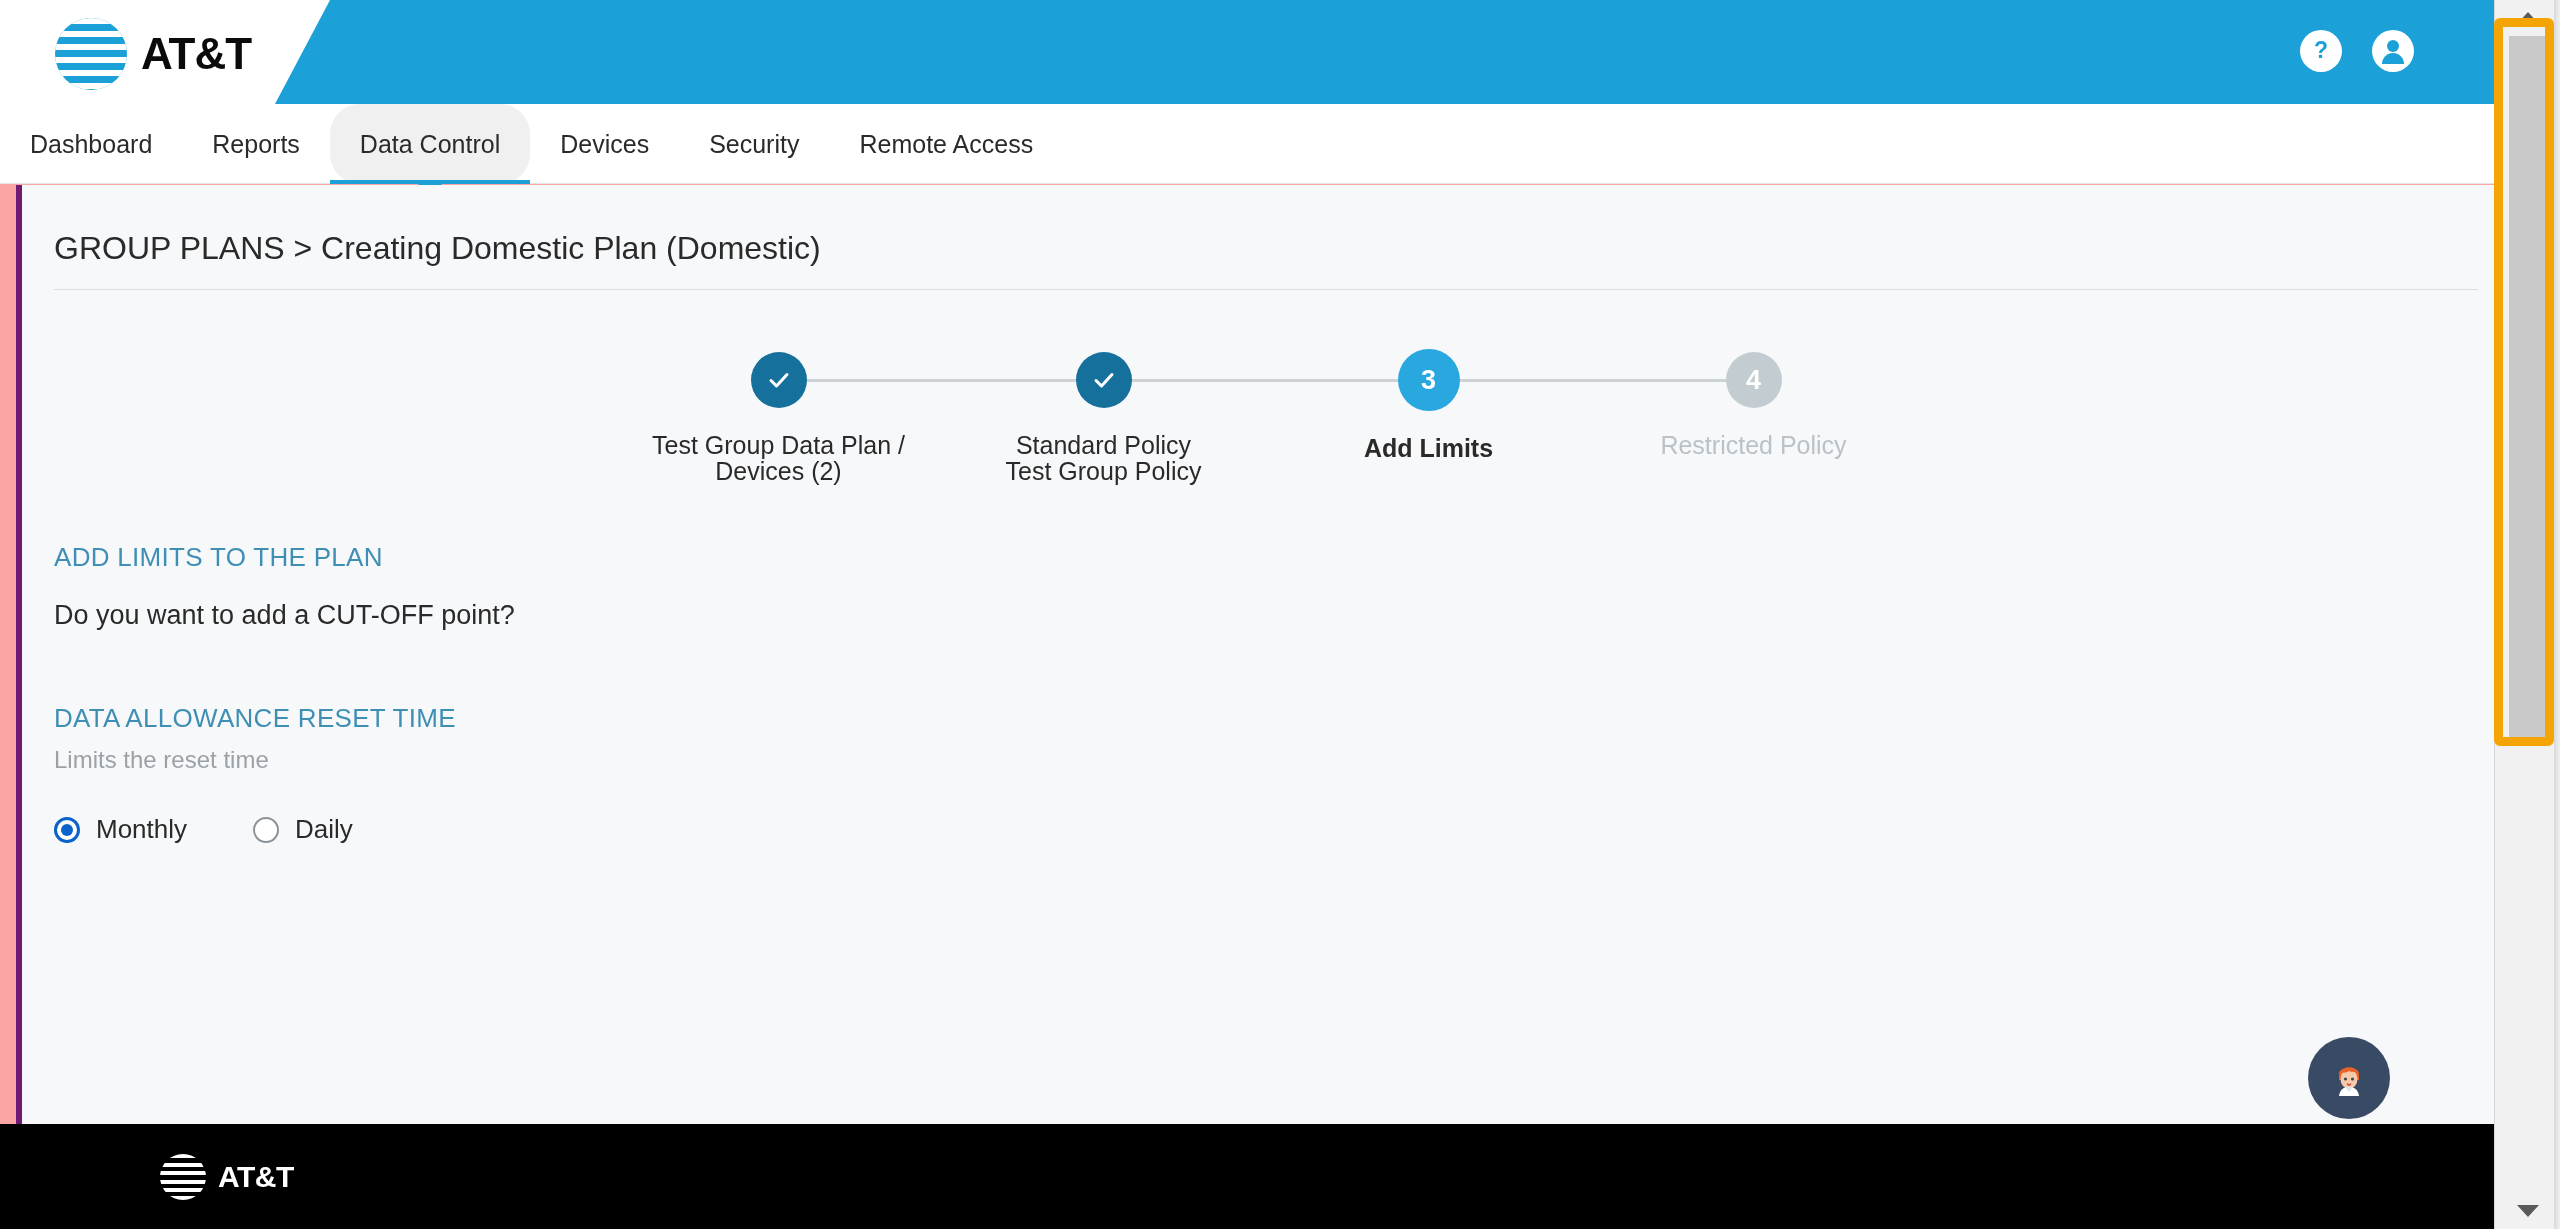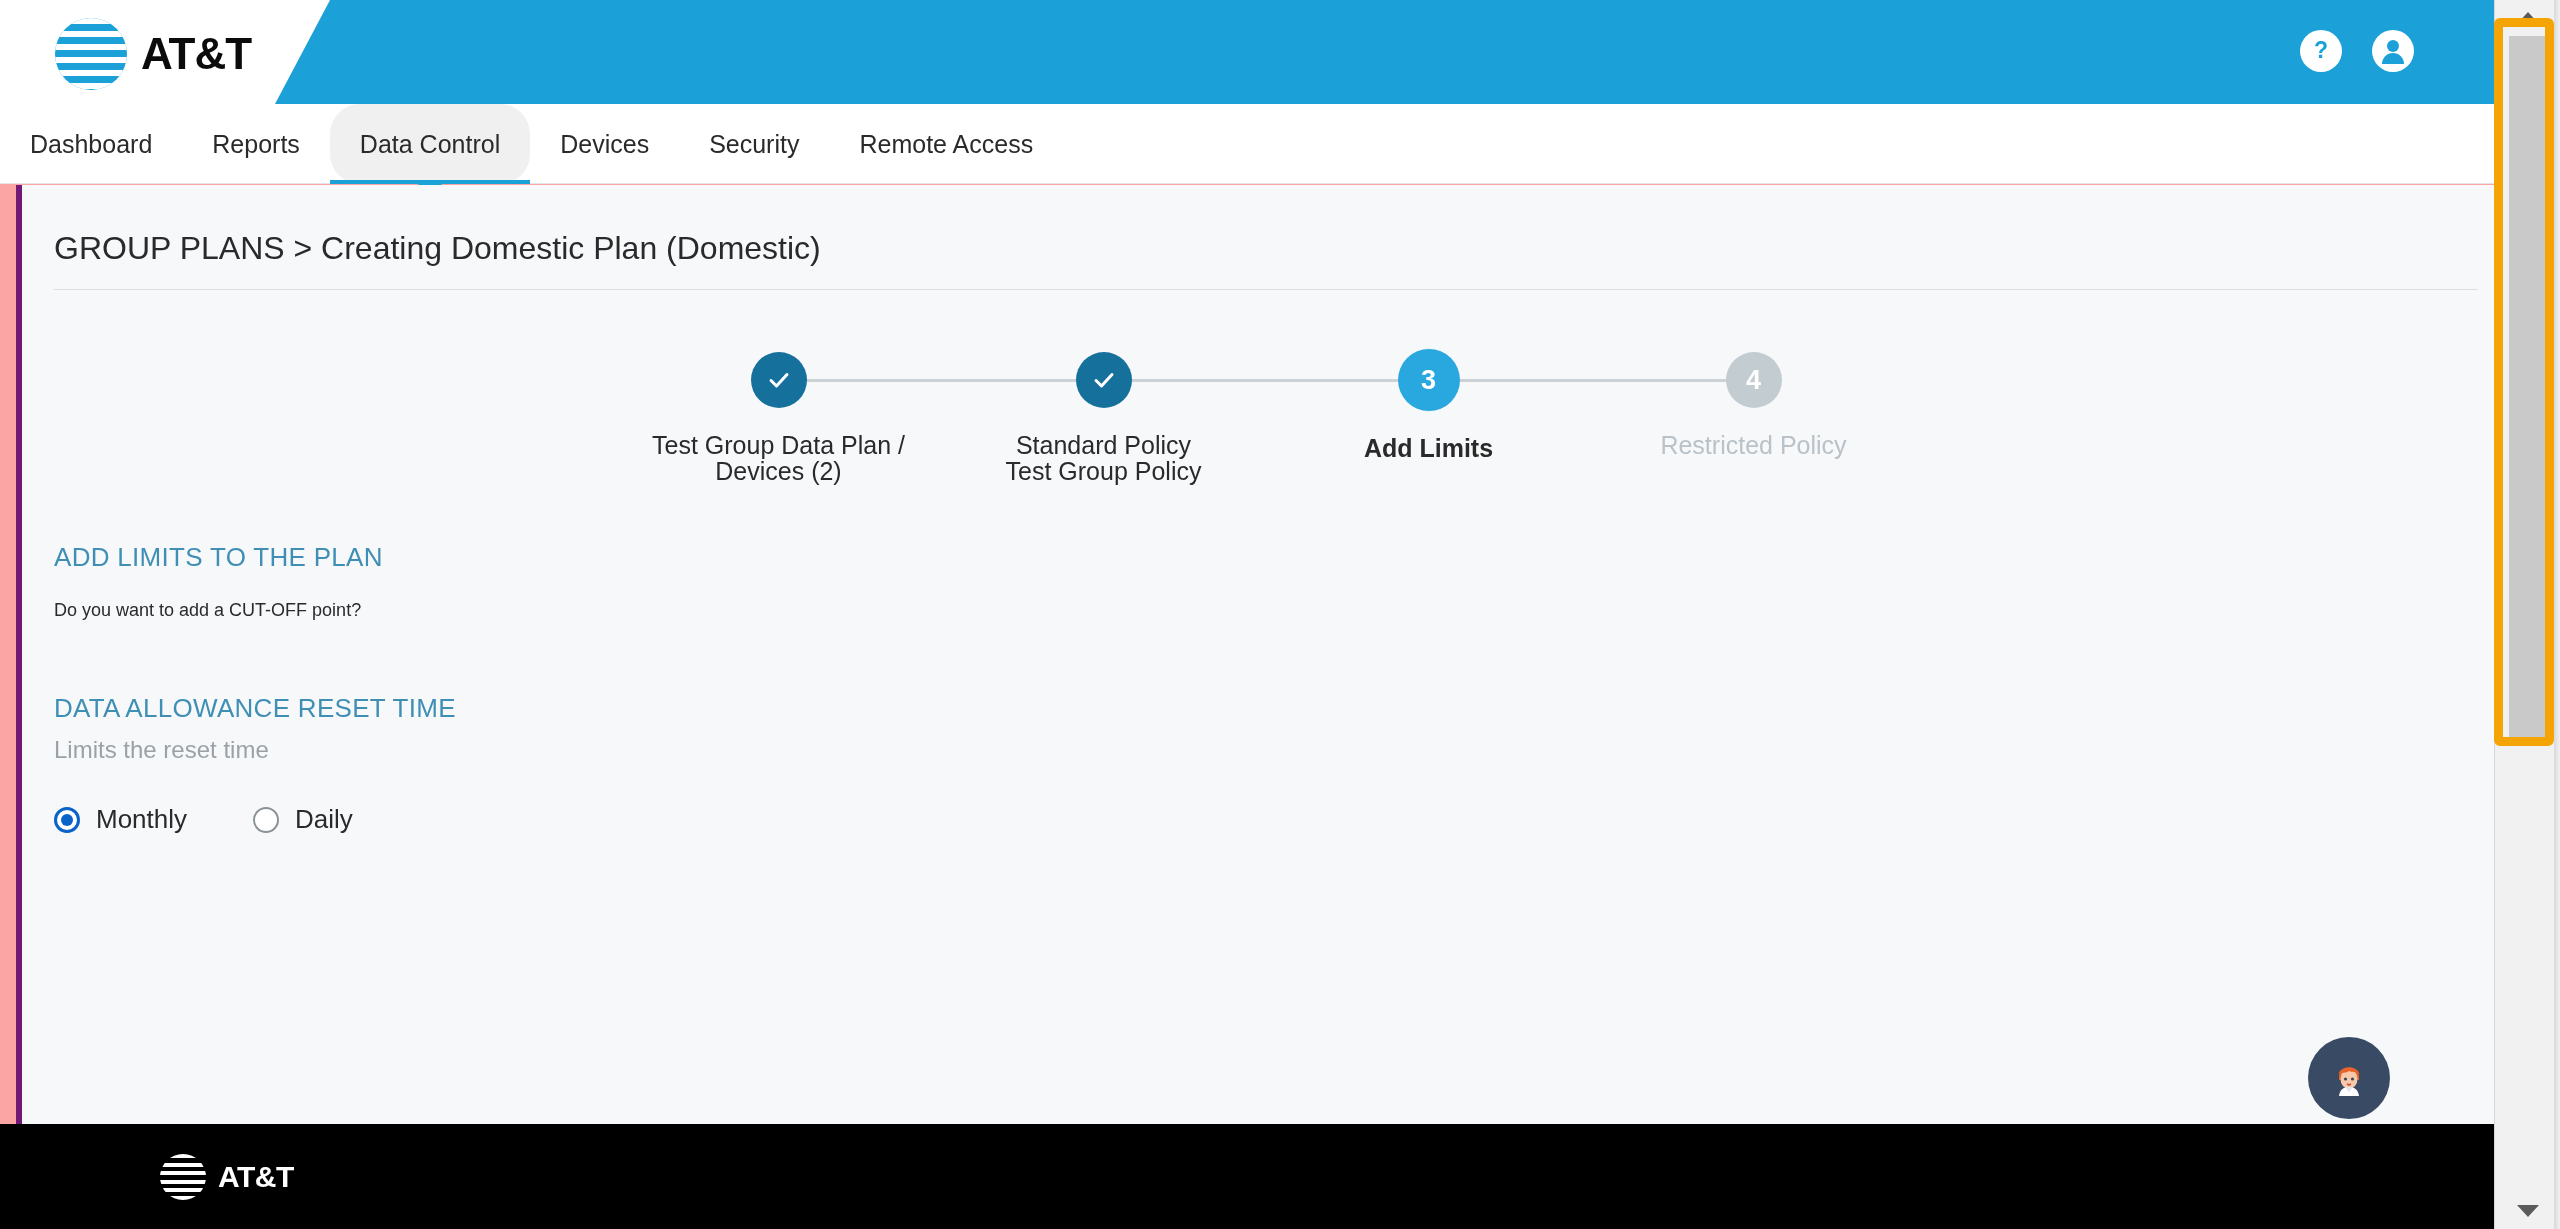--- a/index.html
+++ b/index.html
@@ -226,21 +226,21 @@
     letter-spacing: .3px;
     font-weight: normal;
   }
   .section-sub {
     margin-top: 12px;
     font-size: 24px;
     color: #9aa2a8;
   }
   .question {
     margin-top: 27px;
-    font-size: 18px;
+    font-size: 27px;
     color: #2a2a2a;
   }
   .radio-row {
     margin-top: 34px;
     display: flex;
     align-items: center;
   }
   .radio-opt {
     display: flex;
     align-items: center;

